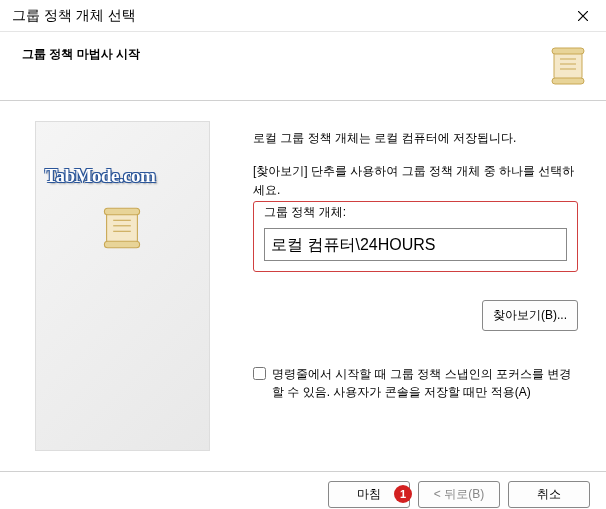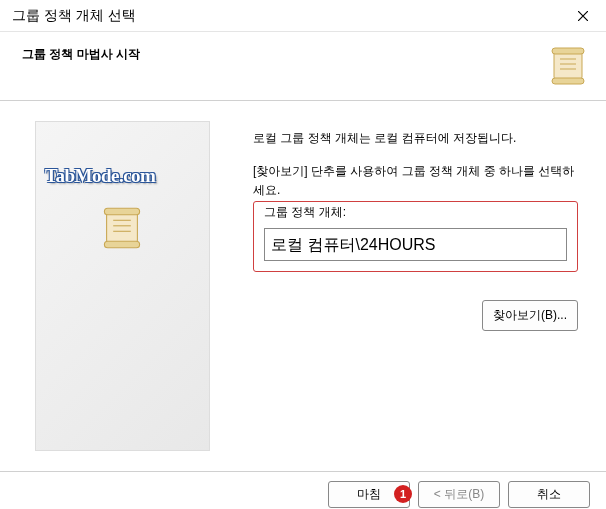--- a/index.html
+++ b/index.html
@@ -214,20 +214,24 @@
       <div class="gpo-label">그룹 정책 개체:</div>
       <div class="gpo-field">로컬 컴퓨터\24HOURS</div>
     </div>
 
     <div class="browse-row">
       <button class="browse-btn">
         <span>찾아보기(B)...</span>
       </button>
     </div>
 
+    <div class="checkbox-row">
+      <input type="checkbox" style="">
+      <label class="checkbox-label">명령줄에서 시작할 때 그룹 정책 스냅인의 포커스를 변경할 수 있음. 사용자가 콘솔을 저장할 때만 적용(A)</label>
+    </div>
   </div>
 </div>
 
 <div class="footer">
   <div class="badge">1</div>
   <button class="btn">마침</button>
   <button class="btn disabled">&lt; 뒤로(B)</button>
   <button class="btn">취소</button>
 </div>
 

